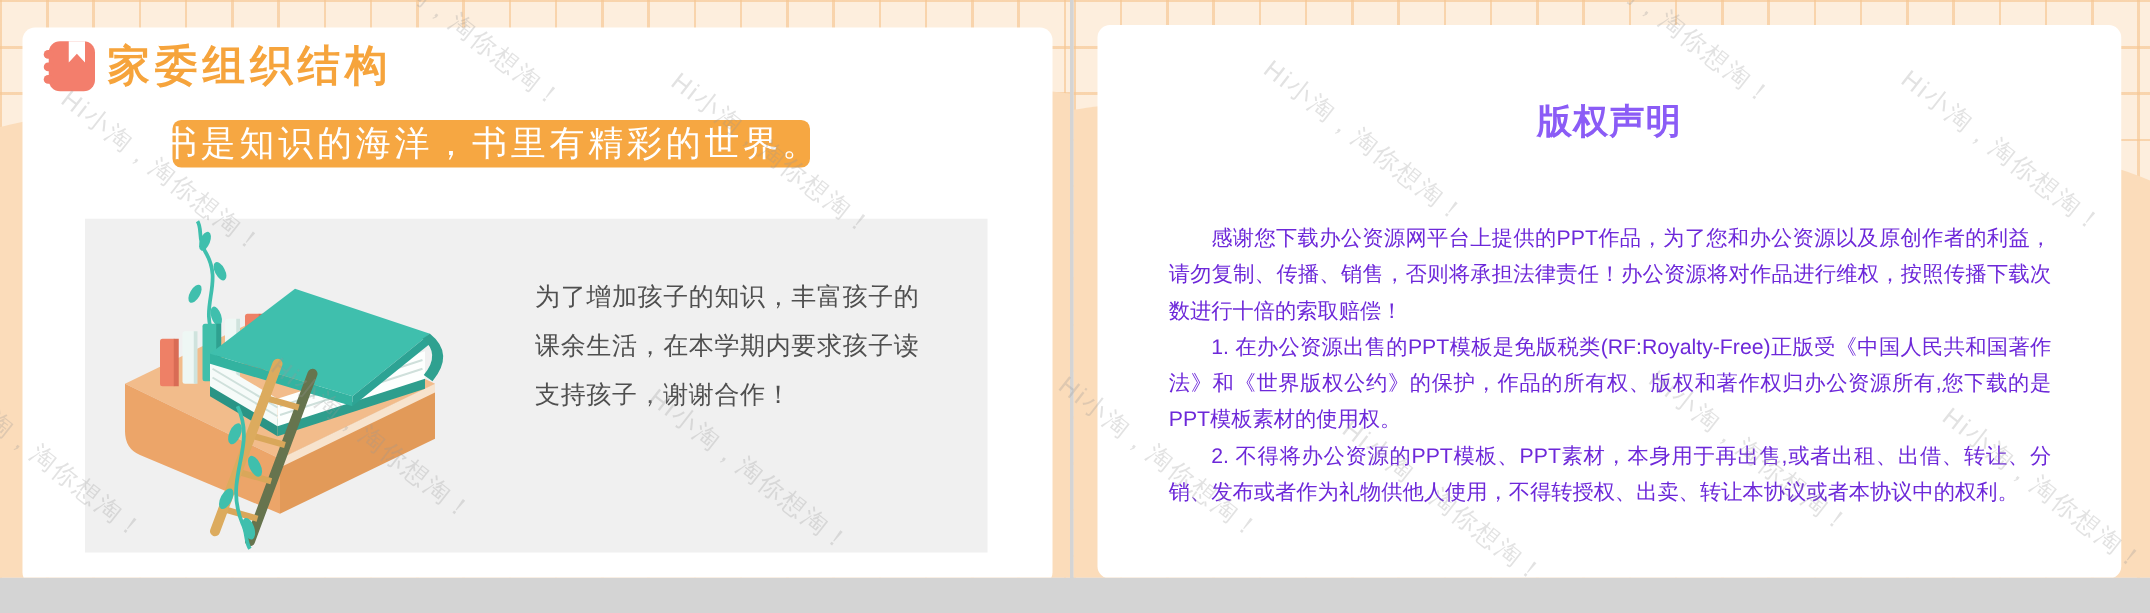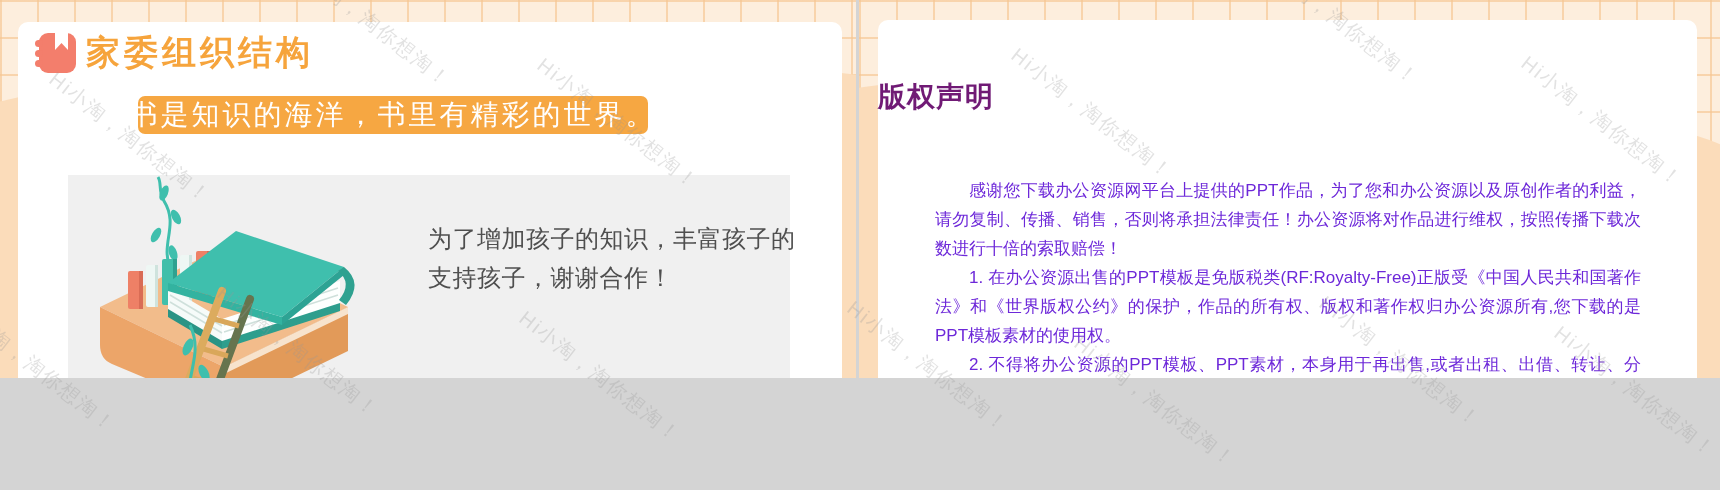--- a/index.html
+++ b/index.html
@@ -1,20 +1,20 @@
 <!DOCTYPE html>
 <html><head>
 <meta charset="utf-8">
 <style>
   html,body{margin:0;padding:0;background:#d4d4d4;}
   .canvas{position:relative;width:1720px;height:490px;background:#d4d4d4;overflow:hidden;
           font-family:"Liberation Sans","DejaVu Sans",sans-serif;}
 
   
-  .slide{position:absolute;top:0;height:378px;overflow:hidden;background-color:#fdeedd;
+  .slide{position:absolute;top:0;height:462px;overflow:hidden;background-color:#fdeedd;
     background-image:
       repeating-linear-gradient(to right, rgba(246,198,146,.65) 0, rgba(246,198,146,.65) 2px, transparent 2px, transparent 37px),
       repeating-linear-gradient(to bottom, rgba(246,198,146,.65) 0, rgba(246,198,146,.65) 2px, transparent 2px, transparent 37px);}
   .slide.left{left:0;width:856px;}
   .slide.right{left:859px;width:861px;}
 
   .wave{position:absolute;left:-40px;right:-40px;bottom:-2px;background:#fbdcba;}
   .left  .wave{top:62px;border-radius:120% 60% 0 0 / 110px 46px 0 0;}
   .right .wave{top:76px;border-radius:45% 120% 0 0 / 42px 170px 0 0;}
 
@@ -24,24 +24,24 @@
 
   
   .title-row{position:absolute;left:14px;top:6px;display:flex;align-items:center;gap:8px;height:50px;}
   .slide-title{font-size:34px;font-weight:800;color:#f6a43c;letter-spacing:4px;white-space:nowrap;}
 
   .banner{position:absolute;left:120px;top:74px;width:510px;height:38px;background:#f6a742;border-radius:7px;
           display:flex;align-items:center;justify-content:center;color:#ffffff;font-size:28px;letter-spacing:3px;white-space:nowrap;}
 
   .panel{position:absolute;left:50px;top:153px;width:722px;height:267px;background:#f0f0f0;}
   .illu{position:absolute;left:4px;top:0;}
-  .body-text{position:absolute;left:360px;top:44px;font-size:24px;line-height:39px;color:#4f4f4f;letter-spacing:.5px;white-space:nowrap;}
+  .body-text{position:absolute;left:360px;top:44px;font-size:20px;line-height:39px;color:#4f4f4f;letter-spacing:.5px;white-space:nowrap;}
 
   
-  .r-title{position:absolute;left:0;right:0;top:58px;text-align:left;font-size:28px;font-weight:600;color:#701a75;letter-spacing:1px;}
+  .r-title{position:absolute;left:0;right:0;top:58px;text-align:center;font-size:28px;font-weight:600;color:#8b5cf6;letter-spacing:1px;}
   .r-body{position:absolute;left:57px;top:156px;width:706px;font-size:17px;line-height:29px;color:#6d28d9;}
   .r-body p{margin:0;text-indent:2em;text-align:justify;}
 
   
   .wm{position:absolute;color:rgba(150,150,150,.28);font-size:20px;letter-spacing:2px;white-space:nowrap;
       transform:rotate(38deg);transform-origin:left top;pointer-events:none;}
 </style>
 </head>
 <body>
 
@@ -109,20 +109,21 @@
 
           <path d="M118,150 C134,184 106,206 122,244 C126,252 124,258 128,264" stroke="#3fbfad" stroke-width="3" fill="none"></path>
           <ellipse cx="116" cy="172" rx="4.5" ry="9" fill="#3fbfad" transform="rotate(24 116 172)"></ellipse>
           <ellipse cx="132" cy="198" rx="4.5" ry="9" fill="#3fbfad" transform="rotate(-26 132 198)"></ellipse>
           <ellipse cx="109" cy="224" rx="4.5" ry="9" fill="#3fbfad" transform="rotate(28 109 224)"></ellipse>
           <ellipse cx="127" cy="248" rx="4.5" ry="9" fill="#3fbfad" transform="rotate(-18 127 248)"></ellipse>
         </svg>
 
         <div class="body-text">
           <div>为了增加孩子的知识，丰富孩子的</div>
+          <div>课余生活，在本学期内要求孩子读</div>
           <div>支持孩子，谢谢合作！</div>
         </div>
       </div>
     </div>
   </div>
 
   <div class="slide right">
     <div class="wave"></div>
     <div class="card">
       <div class="r-title">版权声明</div>

